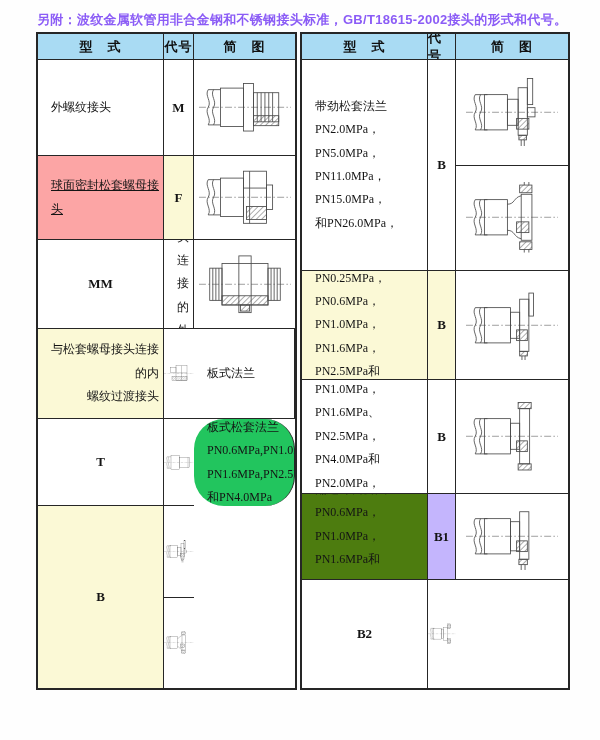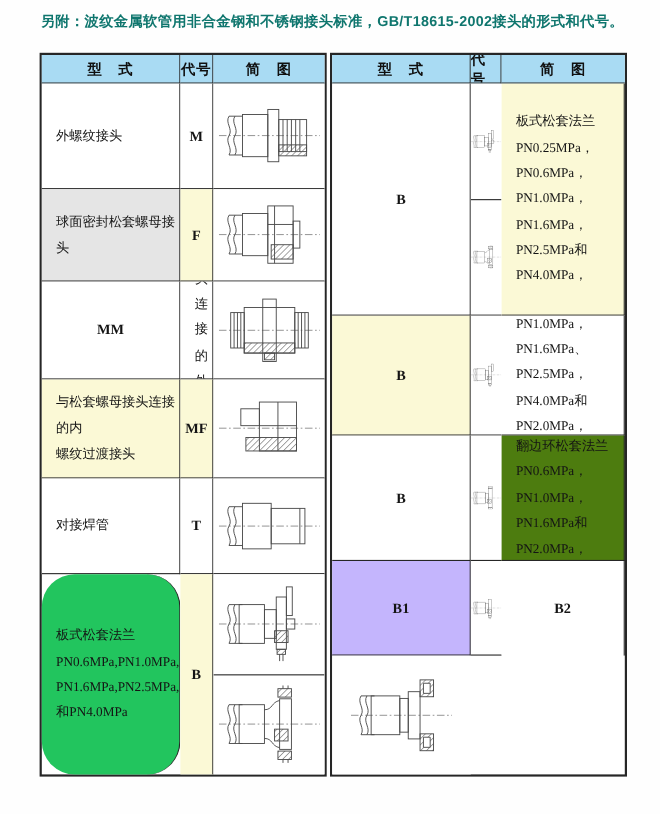--- a/index.html
+++ b/index.html
@@ -9,24 +9,24 @@
   }
   html,body{margin:0;padding:0;}
   body{
     width:600px;height:740px;position:relative;background:#ffffff;
     font-family:"Liberation Serif", serif;
   }
   .page{position:absolute;inset:0;background:#fefefe;}
   .title{
     position:absolute;left:37px;top:11px;width:540px;
     font-family:"Liberation Sans", sans-serif;
-    font-weight:bold;font-size:13px;color:#0f766e;letter-spacing:0.3px;
+    font-weight:bold;font-size:13px;color:#8b5cf6;letter-spacing:0.3px;
   }
   .tbl{
-    position:absolute;top:48px;display:grid;
+    position:absolute;top:32px;display:grid;
     border:2px solid var(--border);background:#fff;
   }
   .tbl-left{
     left:36px;width:257px;
     grid-template-columns:126px 30px 1fr;
     grid-template-rows:26px 96px 84px 89px 90px 87px 182px;
   }
   .tbl-right{
     left:300px;width:266px;
     grid-template-columns:126px 28px 1fr;
@@ -82,21 +82,21 @@
           <path d="M28 23 H12 c-5 8 5 15 0 23 c-5 8 5 15 0 23 H28"></path>
           <path d="M19 23 c-5 8 5 15 0 23 c-5 8 5 15 0 23"></path>
           <rect x="28" y="21" width="30" height="50"></rect>
           <rect x="58" y="15" width="13" height="62"></rect>
           <rect x="71" y="27" width="33" height="38"></rect>
           <path d="M76 27 V65 M81 27 V65 M86 27 V65 M91 27 V65 M96 27 V65"></path>
           <rect x="71" y="57" width="33" height="13" fill="url(#hatch)"></rect>
         </svg>
       </div>
 
-    <div class="c type hl" style="background: #e5e5e5;">球面密封松套螺母接头</div>
+    <div class="c type hl" style="background: #fca5a5; text-decoration: underline;">球面密封松套螺母接头</div>
     <div class="c code hl" style="background: rgb(251, 249, 214);">F</div>
     <div class="c diag nr">
         <svg viewBox="0 0 120 92" fill="none" stroke="#4a4a4a" stroke-width="1.1">
           <line x1="0" y1="46" x2="120" y2="46" stroke-width="0.7" stroke-dasharray="9 3 2 3"></line>
           <path d="M28 23 H12 c-5 8 5 15 0 23 c-5 8 5 15 0 23 H28"></path>
           <path d="M19 23 c-5 8 5 15 0 23 c-5 8 5 15 0 23"></path>
           <rect x="28" y="21" width="30" height="50"></rect>
           <rect x="58" y="12" width="30" height="68"></rect>
           <path d="M66 12 V80 M58 34 H88"></path>
           <rect x="88" y="30" width="8" height="32"></rect>
@@ -114,34 +114,33 @@
           <path d="M18 25 V67 M22 25 V67 M26 25 V67"></path>
           <rect x="30" y="19" width="60" height="54"></rect>
           <rect x="52" y="9" width="16" height="74"></rect>
           <rect x="90" y="25" width="16" height="42"></rect>
           <path d="M94 25 V67 M98 25 V67 M102 25 V67"></path>
           <rect x="30" y="61" width="60" height="12" fill="url(#hatch)"></rect>
           <rect x="54" y="73" width="12" height="8" fill="url(#hatch)"></rect>
         </svg>
       </div>
 
-    <div class="c type hl" style="background: rgb(251, 249, 214);">与松套螺母接头连接的内
+    <div class="c type hl" style="background: rgb(251, 249, 214); text-align: right;">与松套螺母接头连接的内
 螺纹过渡接头</div>
-    <div class="c code hl" style="background: rgb(251, 249, 214);">MF</div>
     <div class="c diag nr">
         <svg viewBox="0 0 120 92" fill="none" stroke="#4a4a4a" stroke-width="1.1">
           <line x1="0" y1="46" x2="120" y2="46" stroke-width="0.7" stroke-dasharray="9 3 2 3"></line>
           <rect x="26" y="23" width="22" height="20"></rect>
           <rect x="48" y="15" width="44" height="58"></rect>
           <path d="M70 15 V73 M48 43 H92"></path>
           <rect x="32" y="57" width="60" height="16" fill="url(#hatch)"></rect>
         </svg>
       </div>
 
-    <div class="c type">对接焊管</div>
+    <div class="c type">板式法兰</div>
     <div class="c code">T</div>
     <div class="c diag nr">
         <svg viewBox="0 0 120 92" fill="none" stroke="#4a4a4a" stroke-width="1.1">
           <line x1="0" y1="46" x2="120" y2="46" stroke-width="0.7" stroke-dasharray="9 3 2 3"></line>
           <path d="M28 23 H12 c-5 8 5 15 0 23 c-5 8 5 15 0 23 H28"></path>
           <path d="M19 23 c-5 8 5 15 0 23 c-5 8 5 15 0 23"></path>
           <rect x="28" y="19" width="34" height="54"></rect>
           <rect x="62" y="25" width="40" height="42"></rect>
           <path d="M96 25 V67"></path>
         </svg>
@@ -183,20 +182,24 @@
           </svg>
         </div>
     </div>
   </div>
 
   <div class="tbl tbl-right">
     <div class="c hdr">型　式</div>
     <div class="c hdr">代号</div>
     <div class="c hdr nr">简　图</div>
 
+    <div class="c type">带劲松套法兰
+PN2.0MPa，PN5.0MPa，
+PN11.0MPa，PN15.0MPa，
+和PN26.0MPa，</div>
     <div class="c code">B</div>
     <div class="c split nr">
       <div class="half diag">
           <svg viewBox="0 0 120 92" fill="none" stroke="#4a4a4a" stroke-width="1.1">
             <line x1="0" y1="46" x2="120" y2="46" stroke-width="0.7" stroke-dasharray="9 3 2 3"></line>
             <path d="M28 23 H12 c-5 8 5 15 0 23 c-5 8 5 15 0 23 H28"></path>
             <path d="M19 23 c-5 8 5 15 0 23 c-5 8 5 15 0 23"></path>
             <rect x="24" y="23" width="30" height="46"></rect>
             <rect x="54" y="29" width="14" height="34"></rect>
             <rect x="68" y="14" width="12" height="62"></rect>

